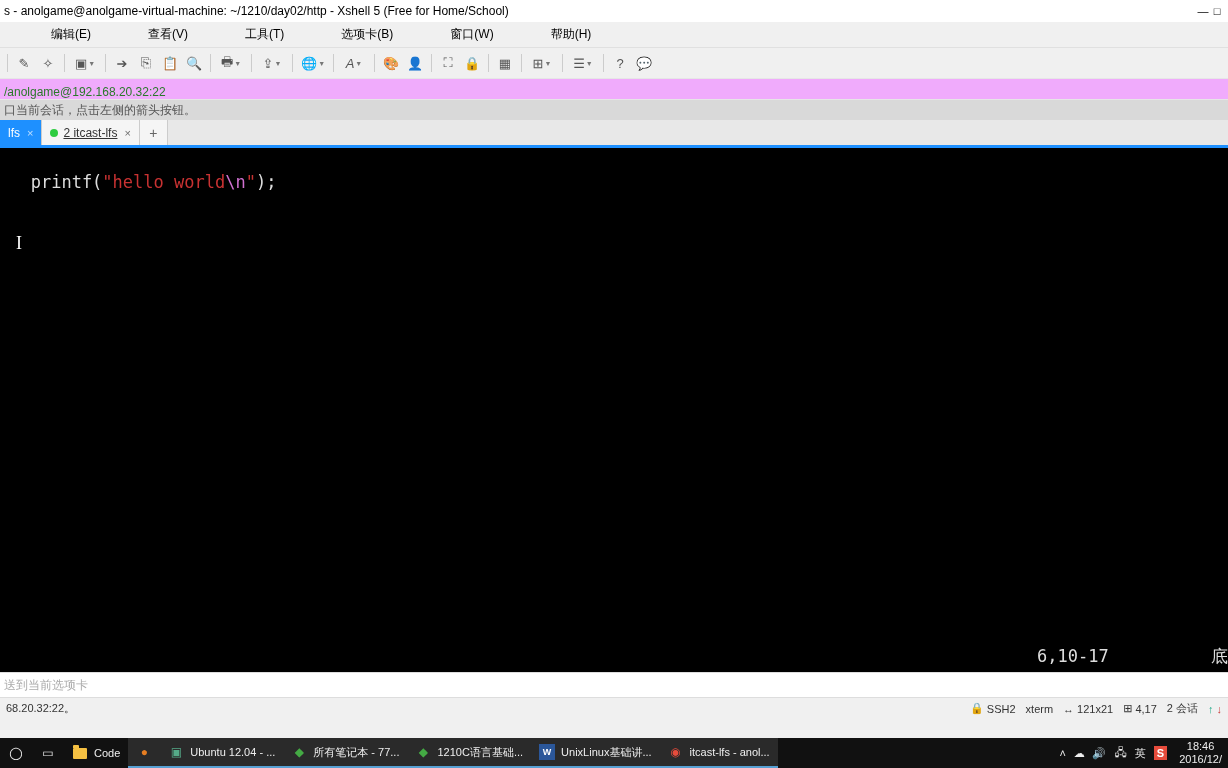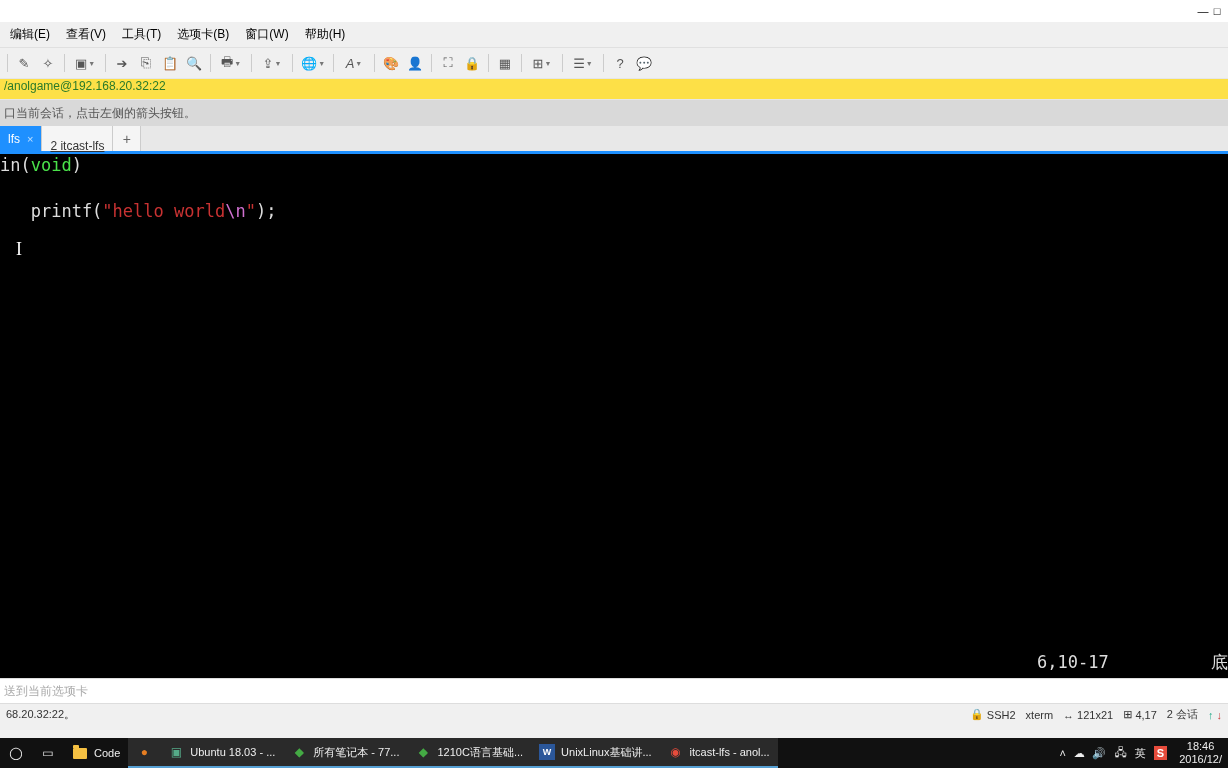--- a/index.html
+++ b/index.html
@@ -5,43 +5,43 @@
 * { margin: 0; padding: 0; box-sizing: border-box; }
 body { font-family: "Microsoft YaHei", Tahoma, sans-serif; font-size: 12px; background: #f0f0f0; overflow: hidden; width: 1228px; height: 768px; position: relative; }
 
 
 .titlebar { height: 22px; background: #fff; display: flex; align-items: center; padding: 0 4px; color: #000; font-size: 12px; }
 .titlebar .spacer { flex: 1; }
 .titlebar .winbtn { width: 14px; text-align: center; font-size: 11px; }
 
 
 .menubar { height: 26px; background: #f0f0f0; border-bottom: 1px solid #e0e0e0; display: flex; align-items: center; padding: 0 4px; gap: 4px; }
-.menubar .menuitem { padding: 19px 6px; cursor: pointer; }
+.menubar .menuitem { padding: 19px 6px; cursor: pointer; margin-left: 41px; }
 
 
 .toolbar { height: 30px; background: #f0f0f0; display: flex; align-items: center; padding: 0 4px; gap: 2px; }
 .toolbar .tb-btn { width: 22px; height: 22px; display: flex; align-items: center; justify-content: center; color: #555; font-size: 13px; cursor: pointer; }
 .toolbar .tb-btn.dd { width: 30px; }
 .toolbar .sep { width: 1px; height: 18px; background: #ccc; margin: 0 3px; }
 .toolbar .dd-arrow { font-size: 7px; margin-left: 1px; color: #777; }
 
 
-.addrbar { height: 22px; background: #fde047; border-top: 1px solid #e6e6e6; border-bottom: 1px solid #e6e6e6; display: flex; align-items: flex-start; padding: 0 4px; color: #4a6; font-size: 12px; }
+.addrbar { height: 22px; background: #f0abfc; border-top: 1px solid #e6e6e6; border-bottom: 1px solid #e6e6e6; display: flex; align-items: flex-end; padding: 0 4px; color: #4a6; font-size: 12px; }
 .addrbar span { color: #2a7a2a; }
 
 
-.hintbar { height: 26px; background: #d9d9d9; color: #555; font-size: 12px; display: flex; align-items: center; padding: 0 4px; }
+.hintbar { height: 20px; background: #d9d9d9; color: #555; font-size: 12px; display: flex; align-items: center; padding: 0 4px; }
 
 
 .tabstrip { height: 28px; background: #e8e8e8; border-bottom: 3px solid #1e90ff; display: flex; align-items: flex-end; }
 .tab { height: 25px; display: flex; align-items: center; padding: 8px 8px; font-size: 12px; gap: 5px; cursor: pointer; border-right: 1px solid #ccc; }
 .tab.active { background: #1e90ff; color: #fff; }
 .tab .closex { font-size: 11px; opacity: .7; margin-left: 2px; }
 .tab .dot { width: 8px; height: 8px; border-radius: 50%; background: #2ecc40; display: inline-block; }
-.tab.inactive { background: #f5f5f5; color: #333; flex-direction: column; }
+.tab.inactive { background: #f5f5f5; color: #333; }
 .tab.add { width: 28px; justify-content: center; font-size: 14px; color: #666; }
 
 
 .terminal { background: #000; height: 524px; position: relative; font-family: "DejaVu Sans Mono", Consolas, monospace; font-size: 17px; line-height: 23px; color: #ddd; padding: 0; overflow: hidden; }
 .terminal .ln { white-space: pre; }
 .c-type { color: #4ae24a; }
 .c-func { color: #ddd; }
 .c-str  { color: #c83232; }
 .c-esc  { color: #d070d0; }
 .c-kw   { color: #d9d95a; }
@@ -70,20 +70,21 @@
 .wtaskbar .spacer { flex: 1; }
 .wtaskbar .tray { display: flex; align-items: center; gap: 8px; padding: 0 6px; }
 .wtaskbar .clock { text-align: center; line-height: 13px; font-size: 11px; padding: 0 6px; }
 .folder-ico { width:14px; height:11px; background:#f5c042; border-radius:1px; position:relative; }
 .folder-ico:before { content:""; position:absolute; top:-3px; left:0; width:6px; height:3px; background:#f5c042; border-radius:1px 1px 0 0; }
 </style>
 </head>
 <body>
 
 <div class="titlebar">
+  <span>s - anolgame@anolgame-virtual-machine: ~/1210/day02/http - Xshell 5 (Free for Home/School)</span>
   <span class="spacer"></span>
   <span class="winbtn">—</span>
   <span class="winbtn">□</span>
 </div>
 
 <div class="menubar">
   <div class="menuitem">编辑(E)</div>
   <div class="menuitem">查看(V)</div>
   <div class="menuitem">工具(T)</div>
   <div class="menuitem">选项卡(B)</div>
@@ -145,21 +146,20 @@
   </div>
   <div class="tab inactive">
     <span class="dot"></span>
     <span style="text-decoration:underline">2 itcast-lfs</span>
     <span class="closex">×</span>
   </div>
   <div class="tab inactive add">+</div>
 </div>
 
 <div class="terminal">
-  <div class="ln"><span class="c-func">in(</span><span class="c-type">void</span><span class="c-func">)</span></div>
   <div class="ln">&nbsp;</div>
   <div class="ln"><span class="c-func">   printf(</span><span class="c-str">"hello world</span><span class="c-esc">\n</span><span class="c-str">"</span><span class="c-func">);</span></div>
   <span class="ibeam">I</span>
   <div class="status">
     <span>6,10-17</span>
     &nbsp;&nbsp;&nbsp;&nbsp;&nbsp;&nbsp;&nbsp;&nbsp;
     <span>底</span>
   </div>
 </div>
 
@@ -200,21 +200,21 @@
       <span class="ticon">
         <span class="folder-ico"></span>
       </span>
       <span>Code</span>
     </div>
   <div class="tbtn active">
       <span class="ticon" style="color:#e67e22">●</span>
     </div>
   <div class="tbtn active">
       <span class="ticon" style="color:#5a8">▣</span>
-      <span>Ubuntu 18.03 - ...</span>
+      <span>Ubuntu 12.04 - ...</span>
     </div>
   <div class="tbtn active">
       <span class="ticon" style="color:#4a4">◆</span>
       <span>所有笔记本 - 77...</span>
     </div>
   <div class="tbtn active">
       <span class="ticon" style="color:#4a4">◆</span>
       <span>1210C语言基础...</span>
     </div>
   <div class="tbtn active">

